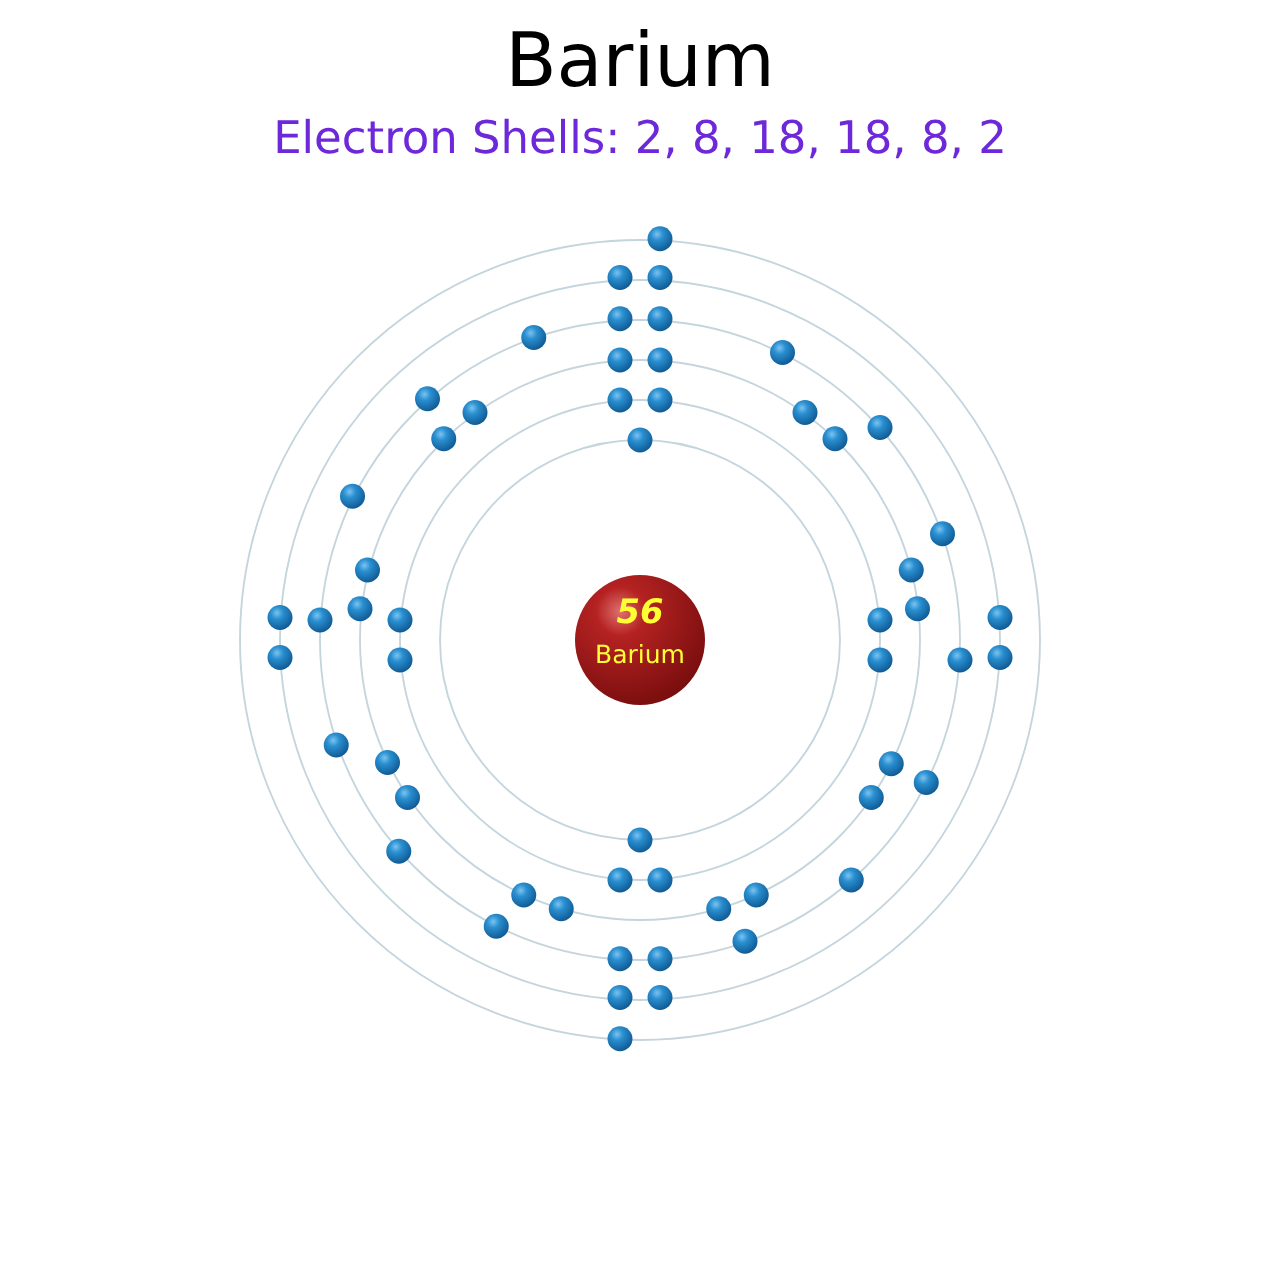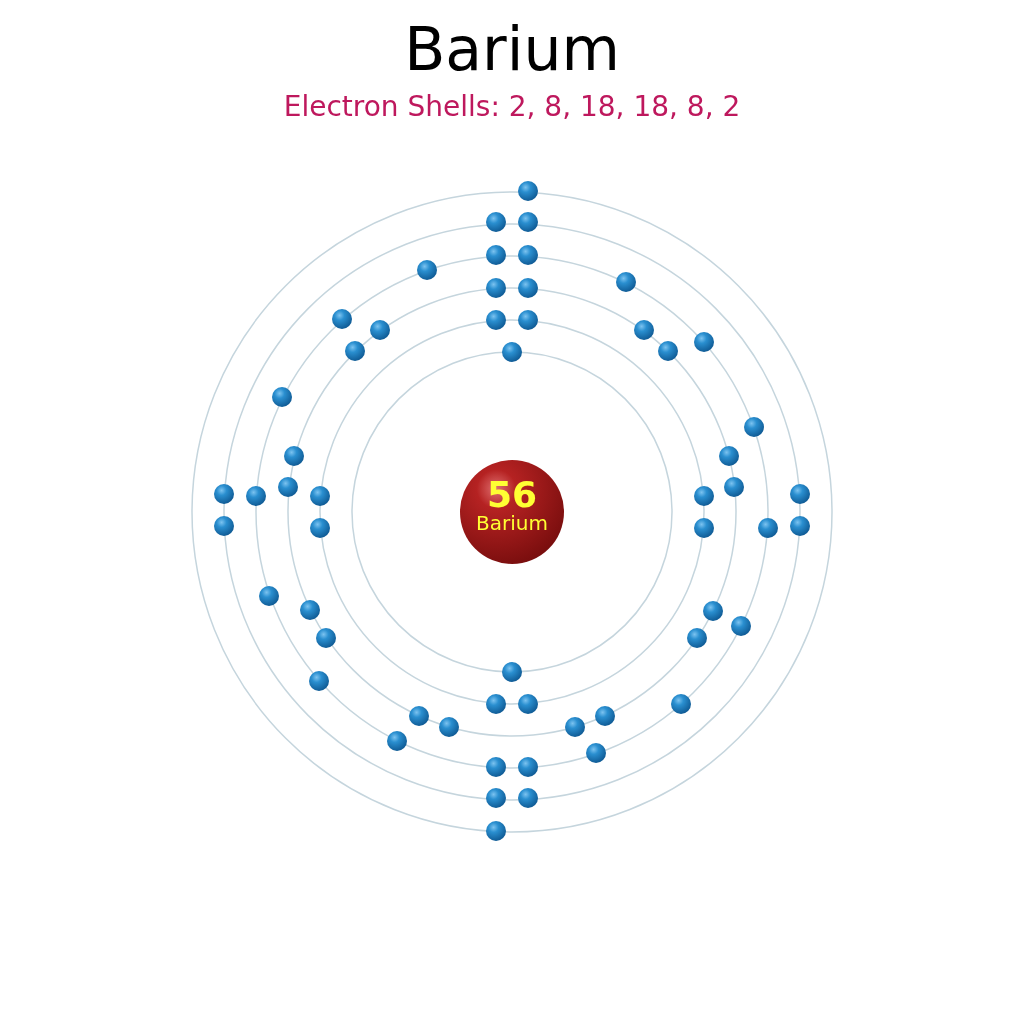--- a/index.html
+++ b/index.html
@@ -1,21 +1,21 @@
 <!DOCTYPE html>
 <html><head>
 <meta charset="utf-8">
 <style>
   html,body{margin:0;padding:0;background:#ffffff;}
   body{width:1024px;height:1024px;position:relative;overflow:hidden;font-family:"DejaVu Sans","Liberation Sans",sans-serif;}
   .title{position:absolute;left:0;width:1024px;top:14px;text-align:center;font-size:60px;color:#000;}
-  .subtitle{position:absolute;left:0;width:1024px;top:90px;text-align:center;font-size:28px;color:#be185d;}
+  .subtitle{position:absolute;left:0;width:1024px;top:90px;text-align:center;font-size:36px;color:#6d28d9;}
   svg.diagram{position:absolute;left:0;top:0;}
   .nucleus-label{position:absolute;left:462px;width:100px;text-align:center;color:#ffff33;}
-  .num{top:474px;font-size:36px;font-weight:bold;}
+  .num{top:474px;font-size:27px;font-weight:bold;font-style:italic;}
   .plabel{top:511px;font-size:20px;}
 </style>
 </head>
 <body>
 
 <div class="title">Barium</div>
 <div class="subtitle">Electron Shells: 2, 8, 18, 18, 8, 2</div>
 
 <svg class="diagram" width="1024" height="1024">
   <defs>

